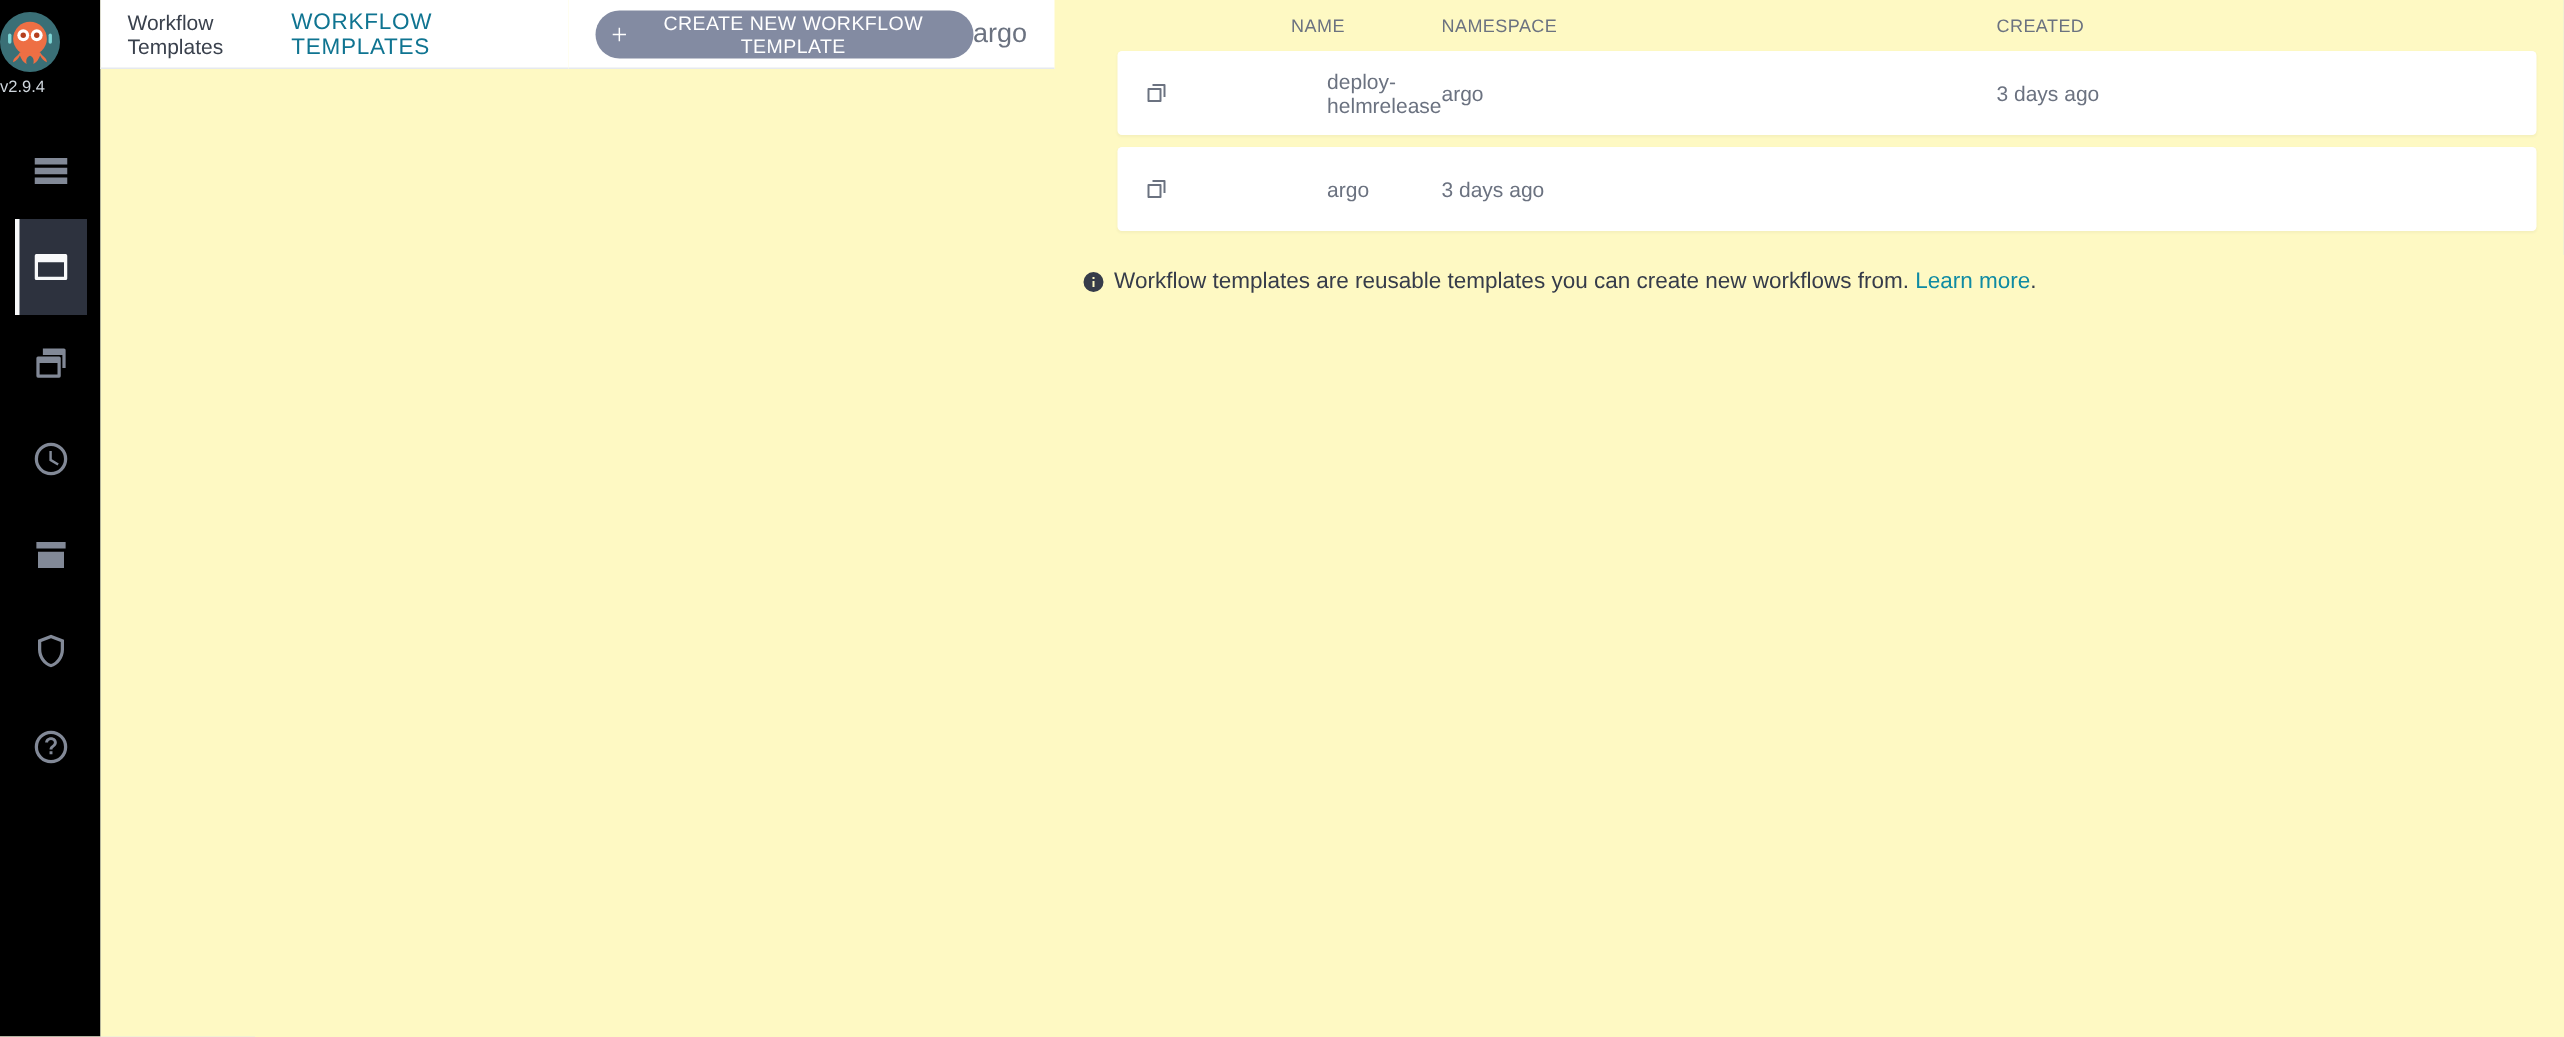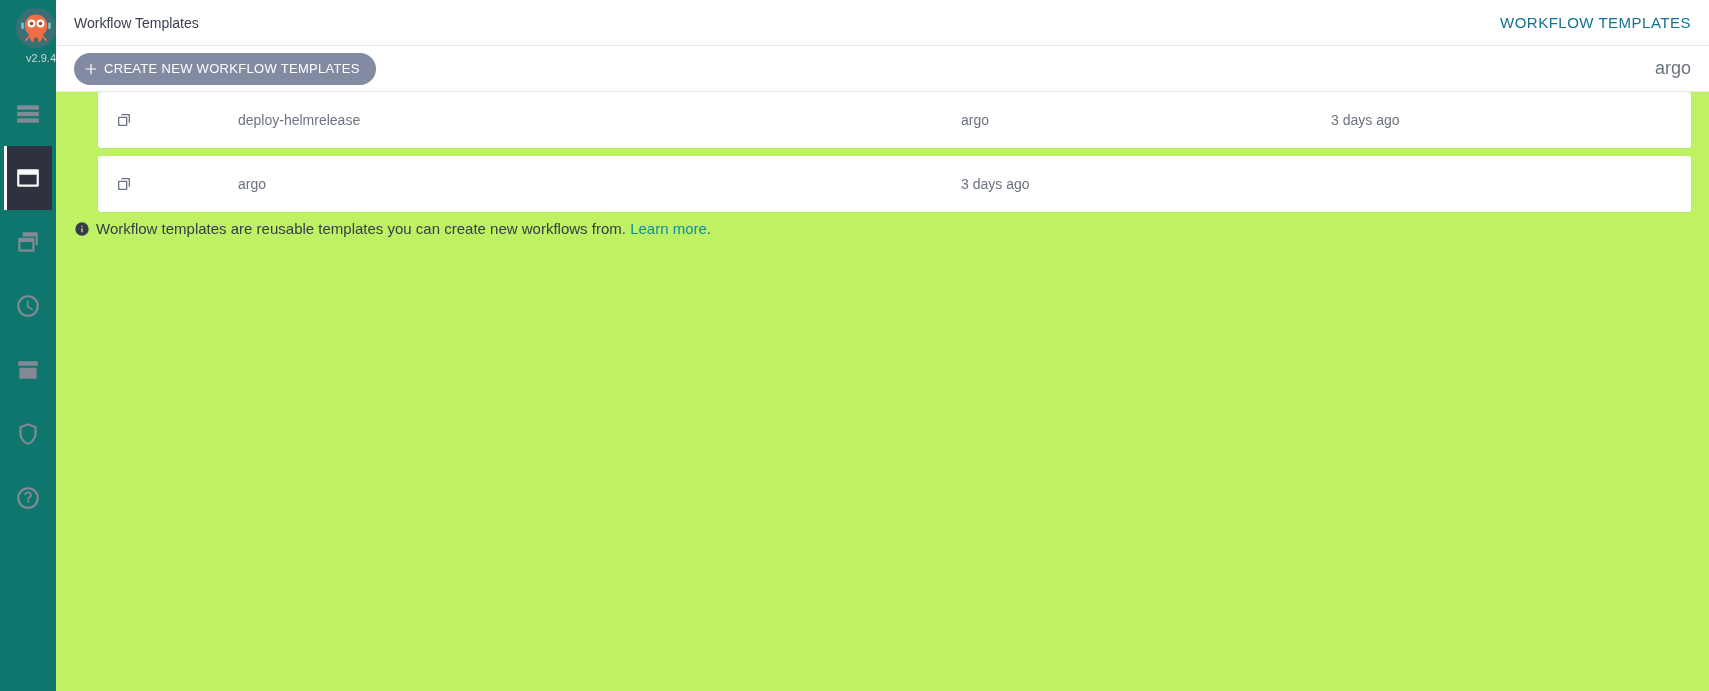--- a/index.html
+++ b/index.html
@@ -7,25 +7,25 @@
   body {
     font-family: -apple-system, BlinkMacSystemFont, "Segoe UI", Helvetica, Arial, sans-serif;
     background: #dee6eb;
     color: #363c4a;
     font-size: 14px;
   }
   .app { display: flex; min-height: 100vh; }
 
   
   .sidebar {
-    width: 56px;
-    background: #0f766e;
+    width: 67px;
+    background: #000000;
     display: flex;
     flex-direction: column;
-    align-items: flex-end;
+    align-items: flex-start;
     flex-shrink: 0;
     padding-top: 8px;
   }
   .logo-wrap {
     width: 40px; height: 40px;
     border-radius: 50%;
     background: #3a6f76;
     display: flex; align-items: center; justify-content: center;
     margin-bottom: 4px;
     position: relative;
@@ -45,21 +45,21 @@
   .nav-item svg { fill: #828997; }
   .nav-item.active { background: #2d323e; }
   .nav-item.active::before {
     content:"";
     position:absolute; left:0; top:0; bottom:0; width:3px;
     background:#f8f9fa;
   }
   .nav-item.active svg { fill: #f8f9fa; }
 
   
-  .main { flex:1; display:flex; flex-direction:column; background:#bef264; }
+  .main { flex:1; display:flex; background:#fef9c3; }
 
   .topbar {
     height: 46px;
     background: #fff;
     border-bottom: 1px solid #e6e9ee;
     display:flex; align-items:center; justify-content:space-between;
     padding: 0 18px;
   }
   .breadcrumb { color: #3a414d; font-size: 14px; }
   .top-right-label {
@@ -118,21 +118,21 @@
     cursor:pointer;
     margin-left:24px;
   }
   .trow .col { color:#6b7280; font-size:14px; }
   .trow .col.icon { display:flex; justify-content:flex-start; padding-left:18px; }
   .trow .col.icon svg { fill:#6b7280; }
 
   .info-line {
     display:flex; align-items:center; gap:6px;
     color:#363c4a; font-size:15px;
-    margin-top: 8px;
+    margin-top: 25px;
   }
   .info-line a { color:#0f8ba3; text-decoration:none; }
   .info-line svg { fill:#363c4a; flex-shrink:0; }
 
 </style>
 </head>
 <body>
 
 <div class="app">
 
@@ -197,28 +197,34 @@
     <div class="topbar">
       <div class="breadcrumb">Workflow Templates</div>
       <div class="top-right-label">WORKFLOW TEMPLATES</div>
     </div>
 
     <div class="toolbar">
       <button class="btn-create">
         <svg width="14" height="14" viewBox="0 0 24 24">
           <path d="M11 3h2v8h8v2h-8v8h-2v-8H3v-2h8V3z"></path>
         </svg>
-        <span>CREATE NEW WORKFLOW TEMPLATES</span>
+        <span>CREATE NEW WORKFLOW TEMPLATE</span>
       </button>
       <div class="ns-label">argo</div>
     </div>
 
     <div class="content">
 
       <div class="table-wrap">
+        <div class="thead">
+          <div class="col icon"></div>
+          <div class="col">NAME</div>
+          <div class="col">NAMESPACE</div>
+          <div class="col">CREATED</div>
+        </div>
 
         <div class="trow">
           <div class="col icon">
             <svg width="16" height="16" viewBox="0 0 24 24">
               <path d="M8 3h12a1 1 0 0 1 1 1v12h-2V5H8V3zM4 7h12a1 1 0 0 1 1 1v12a1 1 0 0 1-1 1H4a1 1 0 0 1-1-1V8a1 1 0 0 1 1-1zm1 2v10h10V9H5z"></path>
             </svg>
           </div>
           <div class="col">deploy-helmrelease</div>
           <div class="col">argo</div>
           <div class="col">3 days ago</div>

